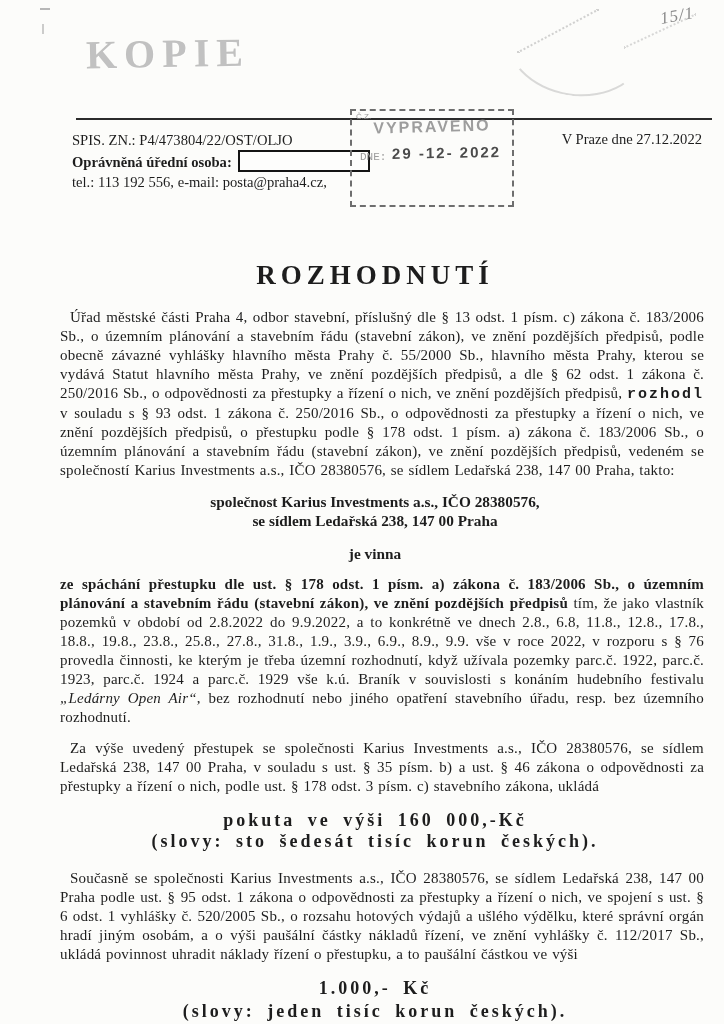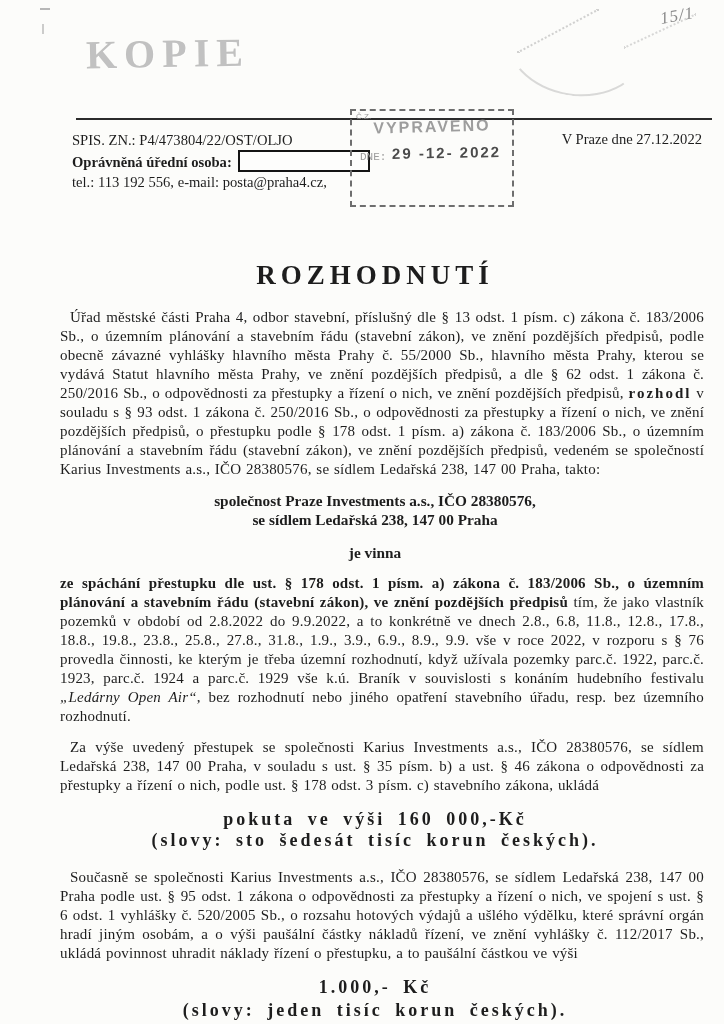--- a/index.html
+++ b/index.html
@@ -84,21 +84,21 @@
   .center-bold{
     text-align:center;font-weight:bold;font-size:15.3px;line-height:19px;
     margin:12px 14px 0 0;
   }
   .amount{
     text-align:center;font-weight:bold;font-size:18px;line-height:21px;
     letter-spacing:3px;word-spacing:5px;margin:14px 14px 0 0;
   }
   .para .b{font-weight:bold;}
   .para .i{font-style:italic;}
-  .para .sp{font-weight:bold;letter-spacing:2px;}
+  .para .sp{font-weight:bold;letter-spacing:2px;font-family:Liberation Mono, monospace;}
 </style>
 </head>
 <body>
 
 <div class="page">
 
   <div class="corner-mark1"></div>
   <div class="corner-mark2"></div>
 
   <div class="hand-number">15/1</div>
@@ -124,21 +124,21 @@
     <span class="ddate">29 -12- 2022</span>
   </div>
 
   <div class="place-date">V Praze dne 27.12.2022</div>
 
   <div class="main">
     <div class="doc-title">ROZHODNUTÍ</div>
 
     <p class="para indent mt1"><span>Úřad městské části Praha 4, odbor stavební, příslušný dle § 13 odst. 1 písm. c) zákona č. 183/2006 Sb., o územním plánování a stavebním řádu (stavební zákon), ve znění pozdějších předpisů, podle obecně závazné vyhlášky hlavního města Prahy č. 55/2000 Sb., hlavního města Prahy, kterou se vydává Statut hlavního města Prahy, ve znění pozdějších předpisů, a dle § 62 odst. 1 zákona č. 250/2016 Sb., o odpovědnosti za přestupky a řízení o nich, ve znění pozdějších předpisů, </span><span class="sp">rozhodl</span><span> v souladu s § 93 odst. 1 zákona č. 250/2016 Sb., o odpovědnosti za přestupky a řízení o nich, ve znění pozdějších předpisů, o přestupku podle § 178 odst. 1 písm. a) zákona č. 183/2006 Sb., o územním plánování a stavebním řádu (stavební zákon), ve znění pozdějších předpisů, vedeném se společností Karius Investments a.s., IČO 28380576, se sídlem Ledařská 238, 147 00 Praha, takto:</span></p>
 
-    <div class="center-bold">společnost Praze Investments a.s., IČO 28380576,</div>
+    <div class="center-bold">společnost Karius Investments a.s., IČO 28380576,</div>
     <div class="center-bold" style="margin-top:0;">se sídlem Ledařská 238, 147 00 Praha</div>
 
     <div class="center-bold" style="margin-top:14px;">je vinna</div>
 
     <p class="para mt2"><span class="b">ze spáchání přestupku dle ust. § 178 odst. 1 písm. a) zákona č. 183/2006 Sb., o územním plánování a stavebním řádu (stavební zákon), ve znění pozdějších předpisů</span><span> tím, že jako vlastník pozemků v období od 2.8.2022 do 9.9.2022, a to konkrétně ve dnech 2.8., 6.8, 11.8., 12.8., 17.8., 18.8., 19.8., 23.8., 25.8., 27.8., 31.8., 1.9., 3.9., 6.9., 8.9., 9.9. vše v roce 2022, v rozporu s § 76 provedla činnosti, ke kterým je třeba územní rozhodnutí, když užívala pozemky parc.č. 1922, parc.č. 1923, parc.č. 1924 a parc.č. 1929 vše k.ú. Braník v souvislosti s konáním hudebního festivalu </span><span class="i">„Ledárny Open Air“</span><span>, bez rozhodnutí nebo jiného opatření stavebního úřadu, resp. bez územního rozhodnutí.</span></p>
 
     <p class="para indent mt2">Za výše uvedený přestupek se společnosti Karius Investments a.s., IČO 28380576, se sídlem Ledařská 238, 147 00 Praha, v souladu s ust. § 35 písm. b) a ust. § 46 zákona o odpovědnosti za přestupky a řízení o nich, podle ust. § 178 odst. 3 písm. c) stavebního zákona, ukládá</p>
 
     <div class="amount">pokuta ve výši 160 000,-Kč</div>
     <div class="amount" style="margin-top:0;">(slovy: sto šedesát tisíc korun českých).</div>

